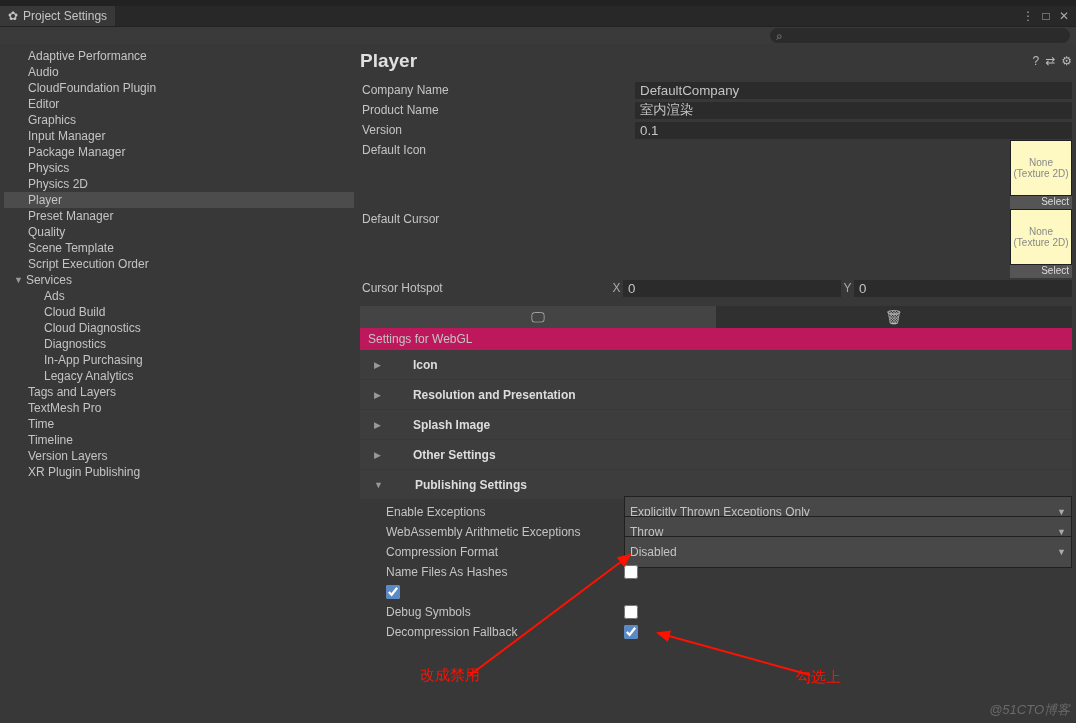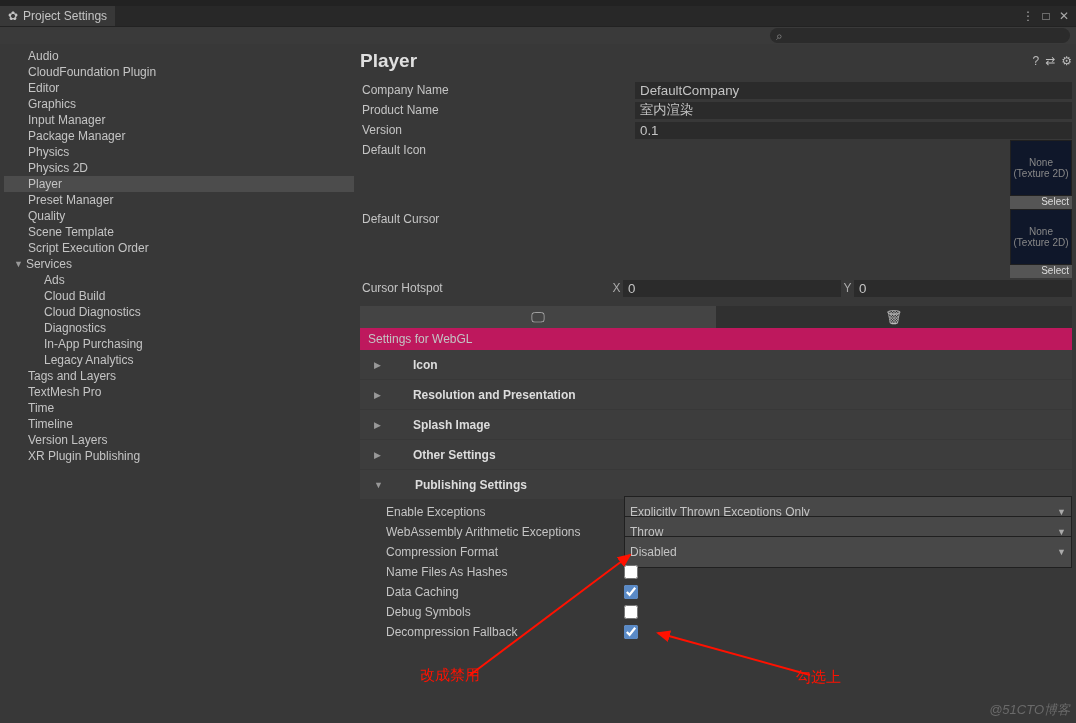--- a/index.html
+++ b/index.html
@@ -23,21 +23,21 @@
 .header h1 { font-size:19px; font-weight:bold; color:#e0e0e0; }
 .header-icons { margin-left:auto; display:flex; gap:6px; color:#bbb; }
 .content { flex:1; padding-top:6px; overflow:hidden; }
 .row { display:flex; align-items:center; height:20px;gap:25px; }
 .row .lbl { width:250px; padding-left:2px; }
 .row input[type=text] { flex:1; background:#2b2b2b; border:none; color:#c4c4c4; height:17px; padding:0 5px; }
 .obrow { display:flex; height:69px; }
 .obrow .lbl { width:250px; padding-left:2px; padding-top:3px; }
 .obrow .spacer { flex:1; }
 .objfield { width:62px; display:flex; flex-direction:column; }
-.objbox { flex:1; background:#0f172a; border:1px solid #202020; display:flex; flex-direction:column; align-items:center; justify-content:center; color:#888; font-size:10px; line-height:11px; }
+.objbox { flex:1; background:#fef9c3; border:1px solid #202020; display:flex; flex-direction:column; align-items:center; justify-content:center; color:#888; font-size:10px; line-height:11px; }
 .objsel { height:13px; background:#555; text-align:right; padding-right:3px; font-size:10px; color:#ddd; cursor:pointer; }
 .vec { display:flex; align-items:center; height:20px; }
 .vec .lbl { width:250px; padding-left:2px; }
 .vec .ax { width:13px; text-align:center; color:#aaa; }
 .vec input { flex:1; background:#2b2b2b; border:none; color:#c4c4c4; height:17px; padding:0 5px; }
 .platform-tabs { display:flex; height:22px; margin-top:8px; background:#303030; }
 .ptab { flex:1; display:flex; align-items:center; justify-content:center; font-size:14px; color:#bbb; cursor:pointer; }
 .ptab.active { background:#444; }
 .subt { height:22px; line-height:22px; padding-left:8px; background:#be185d; }
 .fold { height:29px; display:flex; align-items:center; padding-left:14px; background:#3d3d3d; margin-bottom:1px; gap:6px; cursor:pointer; }
@@ -70,20 +70,21 @@
       <span>✕</span>
     </div>
   </div>
   <div class="searchbar">
     <div class="searchbox">
       <span>⌕</span>
     </div>
   </div>
   <div class="body">
     <div class="sidebar" id="sb">
+        <div class="item">Adaptive Performance</div>
         <div class="item">Audio</div>
         <div class="item">CloudFoundation Plugin</div>
         <div class="item">Editor</div>
         <div class="item">Graphics</div>
         <div class="item">Input Manager</div>
         <div class="item">Package Manager</div>
         <div class="item">Physics</div>
         <div class="item">Physics 2D</div>
         <div class="item selected">Player</div>
         <div class="item">Preset Manager</div>
@@ -211,21 +212,20 @@
             <div class="dropdown">
                 <span class="dval">Disabled</span>
                 <span class="dar">▼</span>
               </div>
           </div>
           <div class="prow">
               <span class="plbl">Name Files As Hashes</span>
               <input type="checkbox" style="">
             </div>
           <div class="prow">
-              <span class="plbl">Data Caching</span>
               <input type="checkbox" checked="" style="">
             </div>
           <div class="prow">
               <span class="plbl">Debug Symbols</span>
               <input type="checkbox" style="">
             </div>
           <div class="prow">
               <span class="plbl">Decompression Fallback</span>
               <input type="checkbox" checked="" style="">
             </div>

